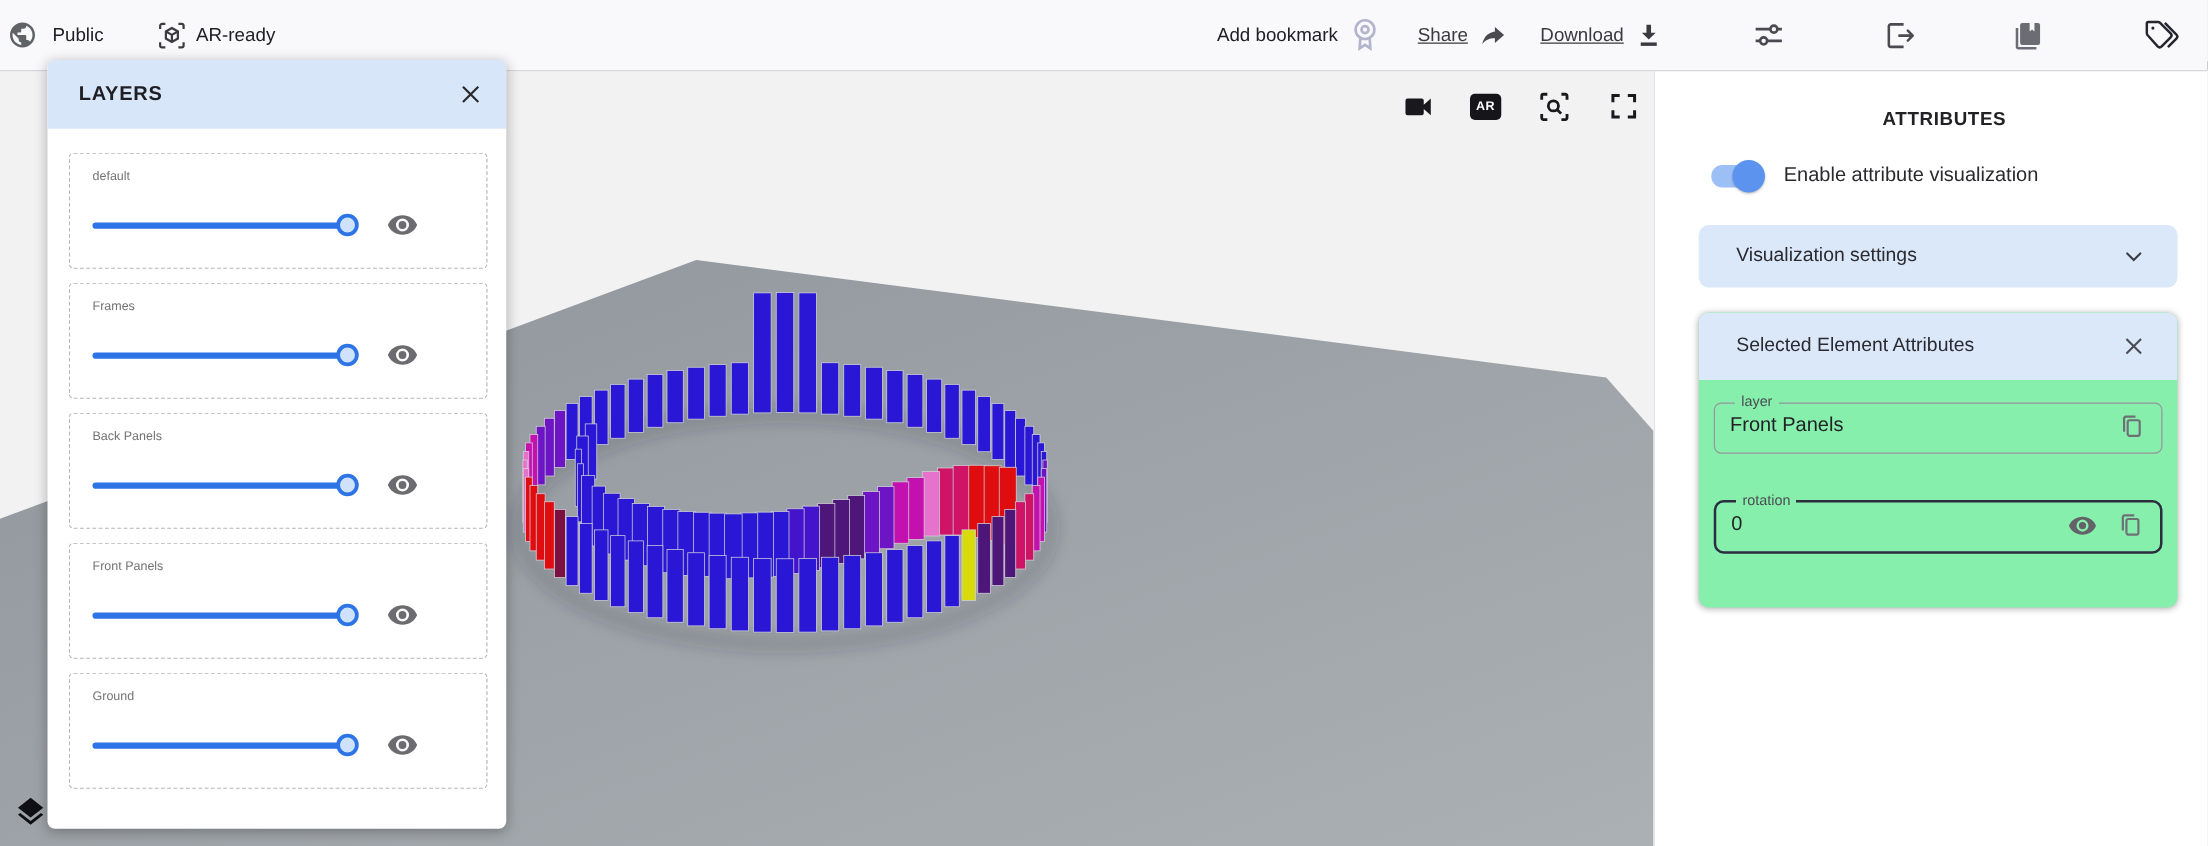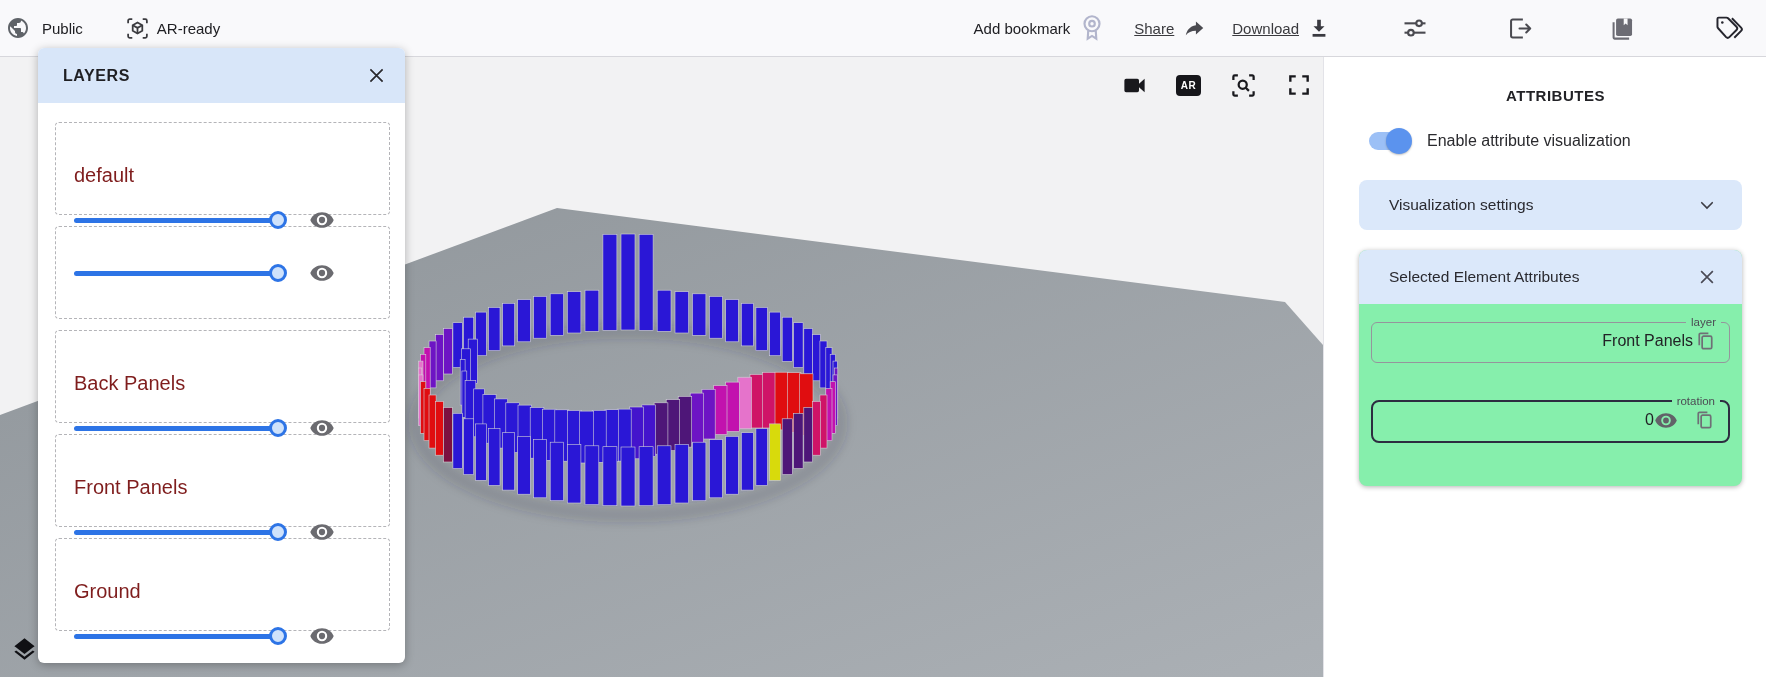--- a/index.html
+++ b/index.html
@@ -44,21 +44,21 @@
     height:55px;background:#d8e6f9;display:flex;align-items:center;
     padding:0 18px 0 25px;justify-content:space-between;
   }
   .layers-title{font-size:16px;font-weight:bold;letter-spacing:.6px;color:#1f1f23;}
   .close-x{width:22px;height:22px;cursor:pointer;}
   .layers-body{padding:19px 15px 0 17px;}
   .layer-card{
     border:1px dashed #b4b4b8;border-radius:4px;height:93px;margin-bottom:11px;
     padding:13px 14px 0 18px;box-sizing:border-box;
   }
-  .layer-name{font-size:20px;color:#7f1d1d;margin-top:28px;}
+  .layer-name{font-size:10px;color:#737373;}
   .layer-row{display:flex;align-items:center;margin-top:20px;}
   .slider{position:relative;width:204px;height:19px;cursor:pointer;flex:none;}
   .slider .track{position:absolute;left:0;top:7px;width:100%;height:5px;border-radius:3px;background:#2d74e6;}
   .slider .thumb{
     position:absolute;right:-9px;top:0;width:12px;height:12px;border-radius:50%;
     background:#cfe2fb;border:3.5px solid #2d74e6;
   }
   .eye-btn{margin-left:31px;width:26px;height:26px;cursor:pointer;}
   
   .right-panel{
@@ -84,21 +84,20 @@
     box-shadow:0 1px 5px rgba(0,0,0,.3);overflow:hidden;padding-bottom:43px;
   }
   .sel-header{
     height:54px;background:#dbe8fa;display:flex;align-items:center;
     justify-content:space-between;padding:0 24px 0 30px;
   }
   .sel-title{font-size:15.5px;font-weight:500;color:#2a2a30;}
   .fieldset{
     border:1px solid #95959c;border-radius:6px;margin:12px 12px 0 12px;
     padding:1px 12px 9px 12px;
-    text-align:right;
   }
   .fieldset legend{font-size:11.5px;color:#4c4c54;padding:0 5px;margin-left:4px;}
   .fieldset.active{border:2px solid #2d2d40;border-radius:8px;}
   .field-row{display:flex;align-items:center;}
   .field-value{flex:1;font-size:16px;color:#222226;}
   .copy-btn,.field-eye{width:24px;height:24px;cursor:pointer;flex:none;}
   .field-eye{margin-right:14px;}
 </style>
 </head>
 <body>
@@ -357,20 +356,21 @@
             <div class="thumb"></div>
           </div>
         <span class="eye-btn icon-btn">
           <svg width="26" height="26" viewBox="0 0 24 24">
               <path fill="#6b6b70" d="M12 4.8C7 4.8 2.9 7.7 1.2 12c1.7 4.3 5.8 7.2 10.8 7.2s9.1-2.9 10.8-7.2C21.1 7.7 17 4.8 12 4.8zm0 12a4.8 4.8 0 1 1 0-9.6 4.8 4.8 0 0 1 0 9.6zm0-7.7a2.9 2.9 0 1 0 0 5.8 2.9 2.9 0 0 0 0-5.8z"></path>
             </svg>
         </span>
       </div>
     </div>
     <div class="layer-card">
+      <div class="layer-name">Frames</div>
       <div class="layer-row">
         <div class="slider">
             <div class="track"></div>
             <div class="thumb"></div>
           </div>
         <span class="eye-btn icon-btn">
           <svg width="26" height="26" viewBox="0 0 24 24">
               <path fill="#6b6b70" d="M12 4.8C7 4.8 2.9 7.7 1.2 12c1.7 4.3 5.8 7.2 10.8 7.2s9.1-2.9 10.8-7.2C21.1 7.7 17 4.8 12 4.8zm0 12a4.8 4.8 0 1 1 0-9.6 4.8 4.8 0 0 1 0 9.6zm0-7.7a2.9 2.9 0 1 0 0 5.8 2.9 2.9 0 0 0 0-5.8z"></path>
             </svg>
         </span>

